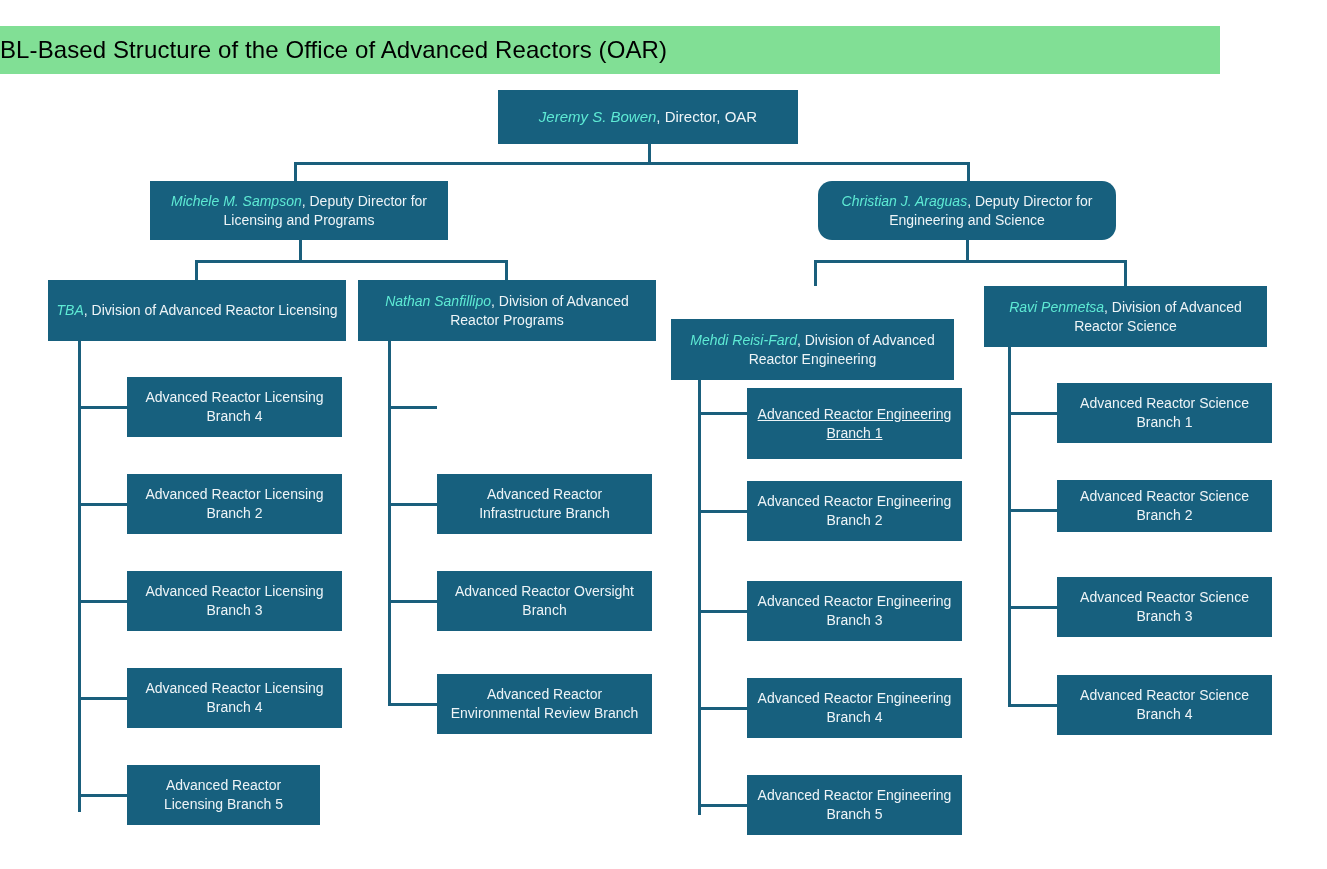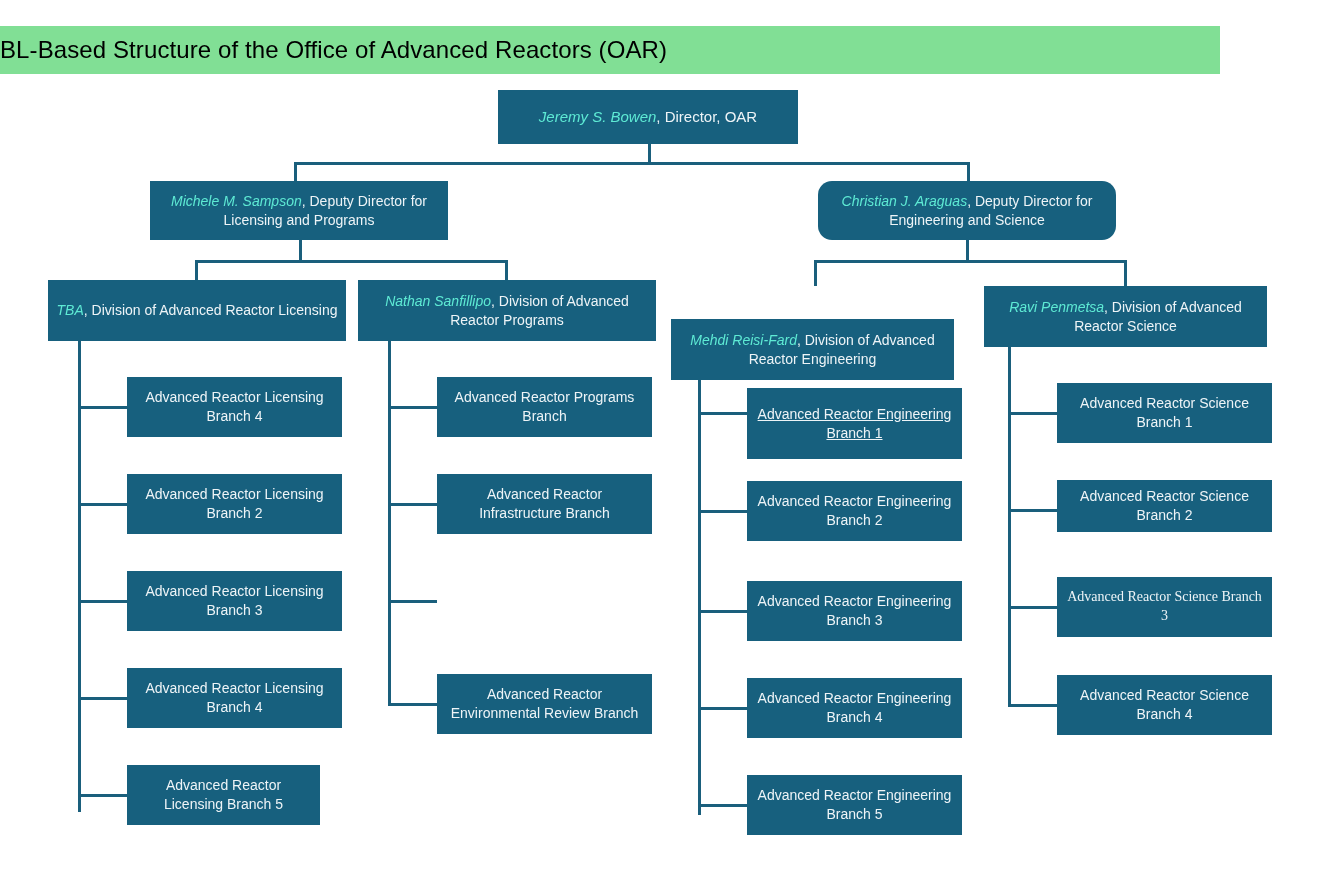--- a/index.html
+++ b/index.html
@@ -178,26 +178,26 @@
   <div class="node level-branch" style="left:127px; top:571px; width:215px; height:60px;">
     <span class="txt">Advanced Reactor Licensing Branch 3</span>
   </div>
   <div class="node level-branch" style="left:127px; top:668px; width:215px; height:60px;">
     <span class="txt">Advanced Reactor Licensing Branch 4</span>
   </div>
   <div class="node level-branch" style="left:127px; top:765px; width:193px; height:60px;">
     <span class="txt">Advanced Reactor Licensing Branch 5</span>
   </div>
 
-  <div class="node level-branch" style="left:437px; top:377px; width:215px; height:60px;">
-    <span class="txt">Advanced Reactor  Programs Branch</span>
-  </div>
   <div class="node level-branch" style="left:437px; top:474px; width:215px; height:60px;">
     <span class="txt">Advanced Reactor Infrastructure Branch</span>
   </div>
+  <div class="node level-branch" style="left:437px; top:571px; width:215px; height:60px;">
+    <span class="txt">Advanced Reactor  Oversight Branch</span>
+  </div>
   <div class="node level-branch" style="left:437px; top:674px; width:215px; height:60px;">
     <span class="txt">Advanced Reactor Environmental Review Branch</span>
   </div>
 
   <div class="node level-branch" style="left:747px; top:388px; width:215px; height:71px;text-decoration:underline;">
     <span class="txt">Advanced Reactor Engineering Branch 1</span>
   </div>
   <div class="node level-branch" style="left:747px; top:481px; width:215px; height:60px;">
     <span class="txt">Advanced Reactor Engineering Branch 2</span>
   </div>
@@ -210,20 +210,20 @@
   <div class="node level-branch" style="left:747px; top:775px; width:215px; height:60px;">
     <span class="txt">Advanced Reactor Engineering Branch 5</span>
   </div>
 
   <div class="node level-branch" style="left:1057px; top:383px; width:215px; height:60px;">
     <span class="txt">Advanced Reactor Science Branch 1</span>
   </div>
   <div class="node level-branch" style="left:1057px; top:480px; width:215px; height:52px;">
     <span class="txt">Advanced Reactor Science Branch 2</span>
   </div>
-  <div class="node level-branch" style="left:1057px; top:577px; width:215px; height:60px;font-family:Liberation Serif, serif;">
+  <div class="node level-branch" style="left:1057px; top:577px; width:215px; height:60px;">
     <span class="txt">Advanced Reactor Science Branch 3</span>
   </div>
   <div class="node level-branch" style="left:1057px; top:675px; width:215px; height:60px;">
     <span class="txt">Advanced Reactor Science Branch 4</span>
   </div>
 
 </div>
 
 </body></html>

